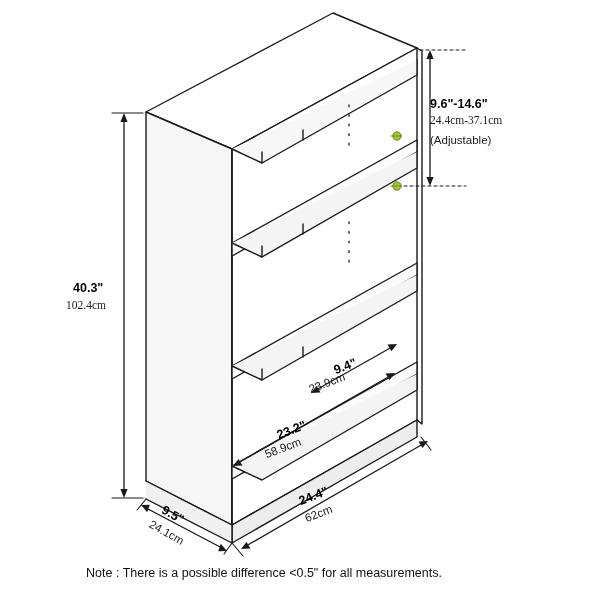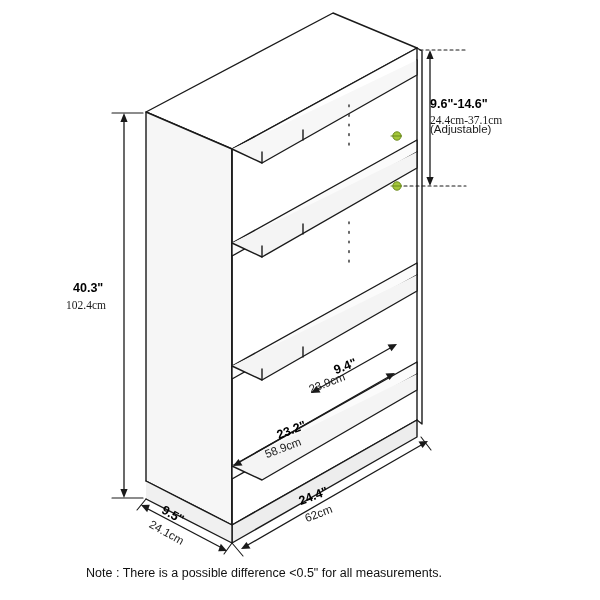--- a/index.html
+++ b/index.html
@@ -171,21 +171,21 @@
         <line x1="146" y1="508" x2="222" y2="548"></line>
         <polygon points="141,505 147.2,512.2 149.8,504.8" fill="#1a1a1a" stroke="none"></polygon>
         <polygon points="227,551 220.8,543.8 218.2,551.2" fill="#1a1a1a" stroke="none"></polygon>
       </g>
 
     </g>
   </svg>
 
   <div class="dim-label dim-primary" style="left:430px; top:97px;">9.6"-14.6"</div>
   <div class="dim-label dim-secondary" style="left:430px; top:114px;font-family:Liberation Serif, serif;">24.4cm-37.1cm</div>
-  <div class="dim-label dim-note" style="left:430px; top:123px;text-align:center;">(Adjustable)</div>
+  <div class="dim-label dim-note" style="left:430px; top:134px;text-align:center;">(Adjustable)</div>
 
   <div class="dim-label dim-primary" style="left:73px; top:281px;">40.3"</div>
   <div class="dim-label dim-secondary" style="left:66px; top:299px;font-family:Liberation Serif, serif;">102.4cm</div>
 
   <div class="dim-label dim-primary rot-94" style="left:337px; top:363px;">9.4"</div>
   <div class="dim-label dim-secondary rot-94" style="left:312px; top:383px;">23.9cm</div>
 
   <div class="dim-label dim-primary rot-23" style="left:280px; top:428px;">23.2"</div>
   <div class="dim-label dim-secondary rot-23" style="left:268px; top:448px;">58.9cm</div>
 

